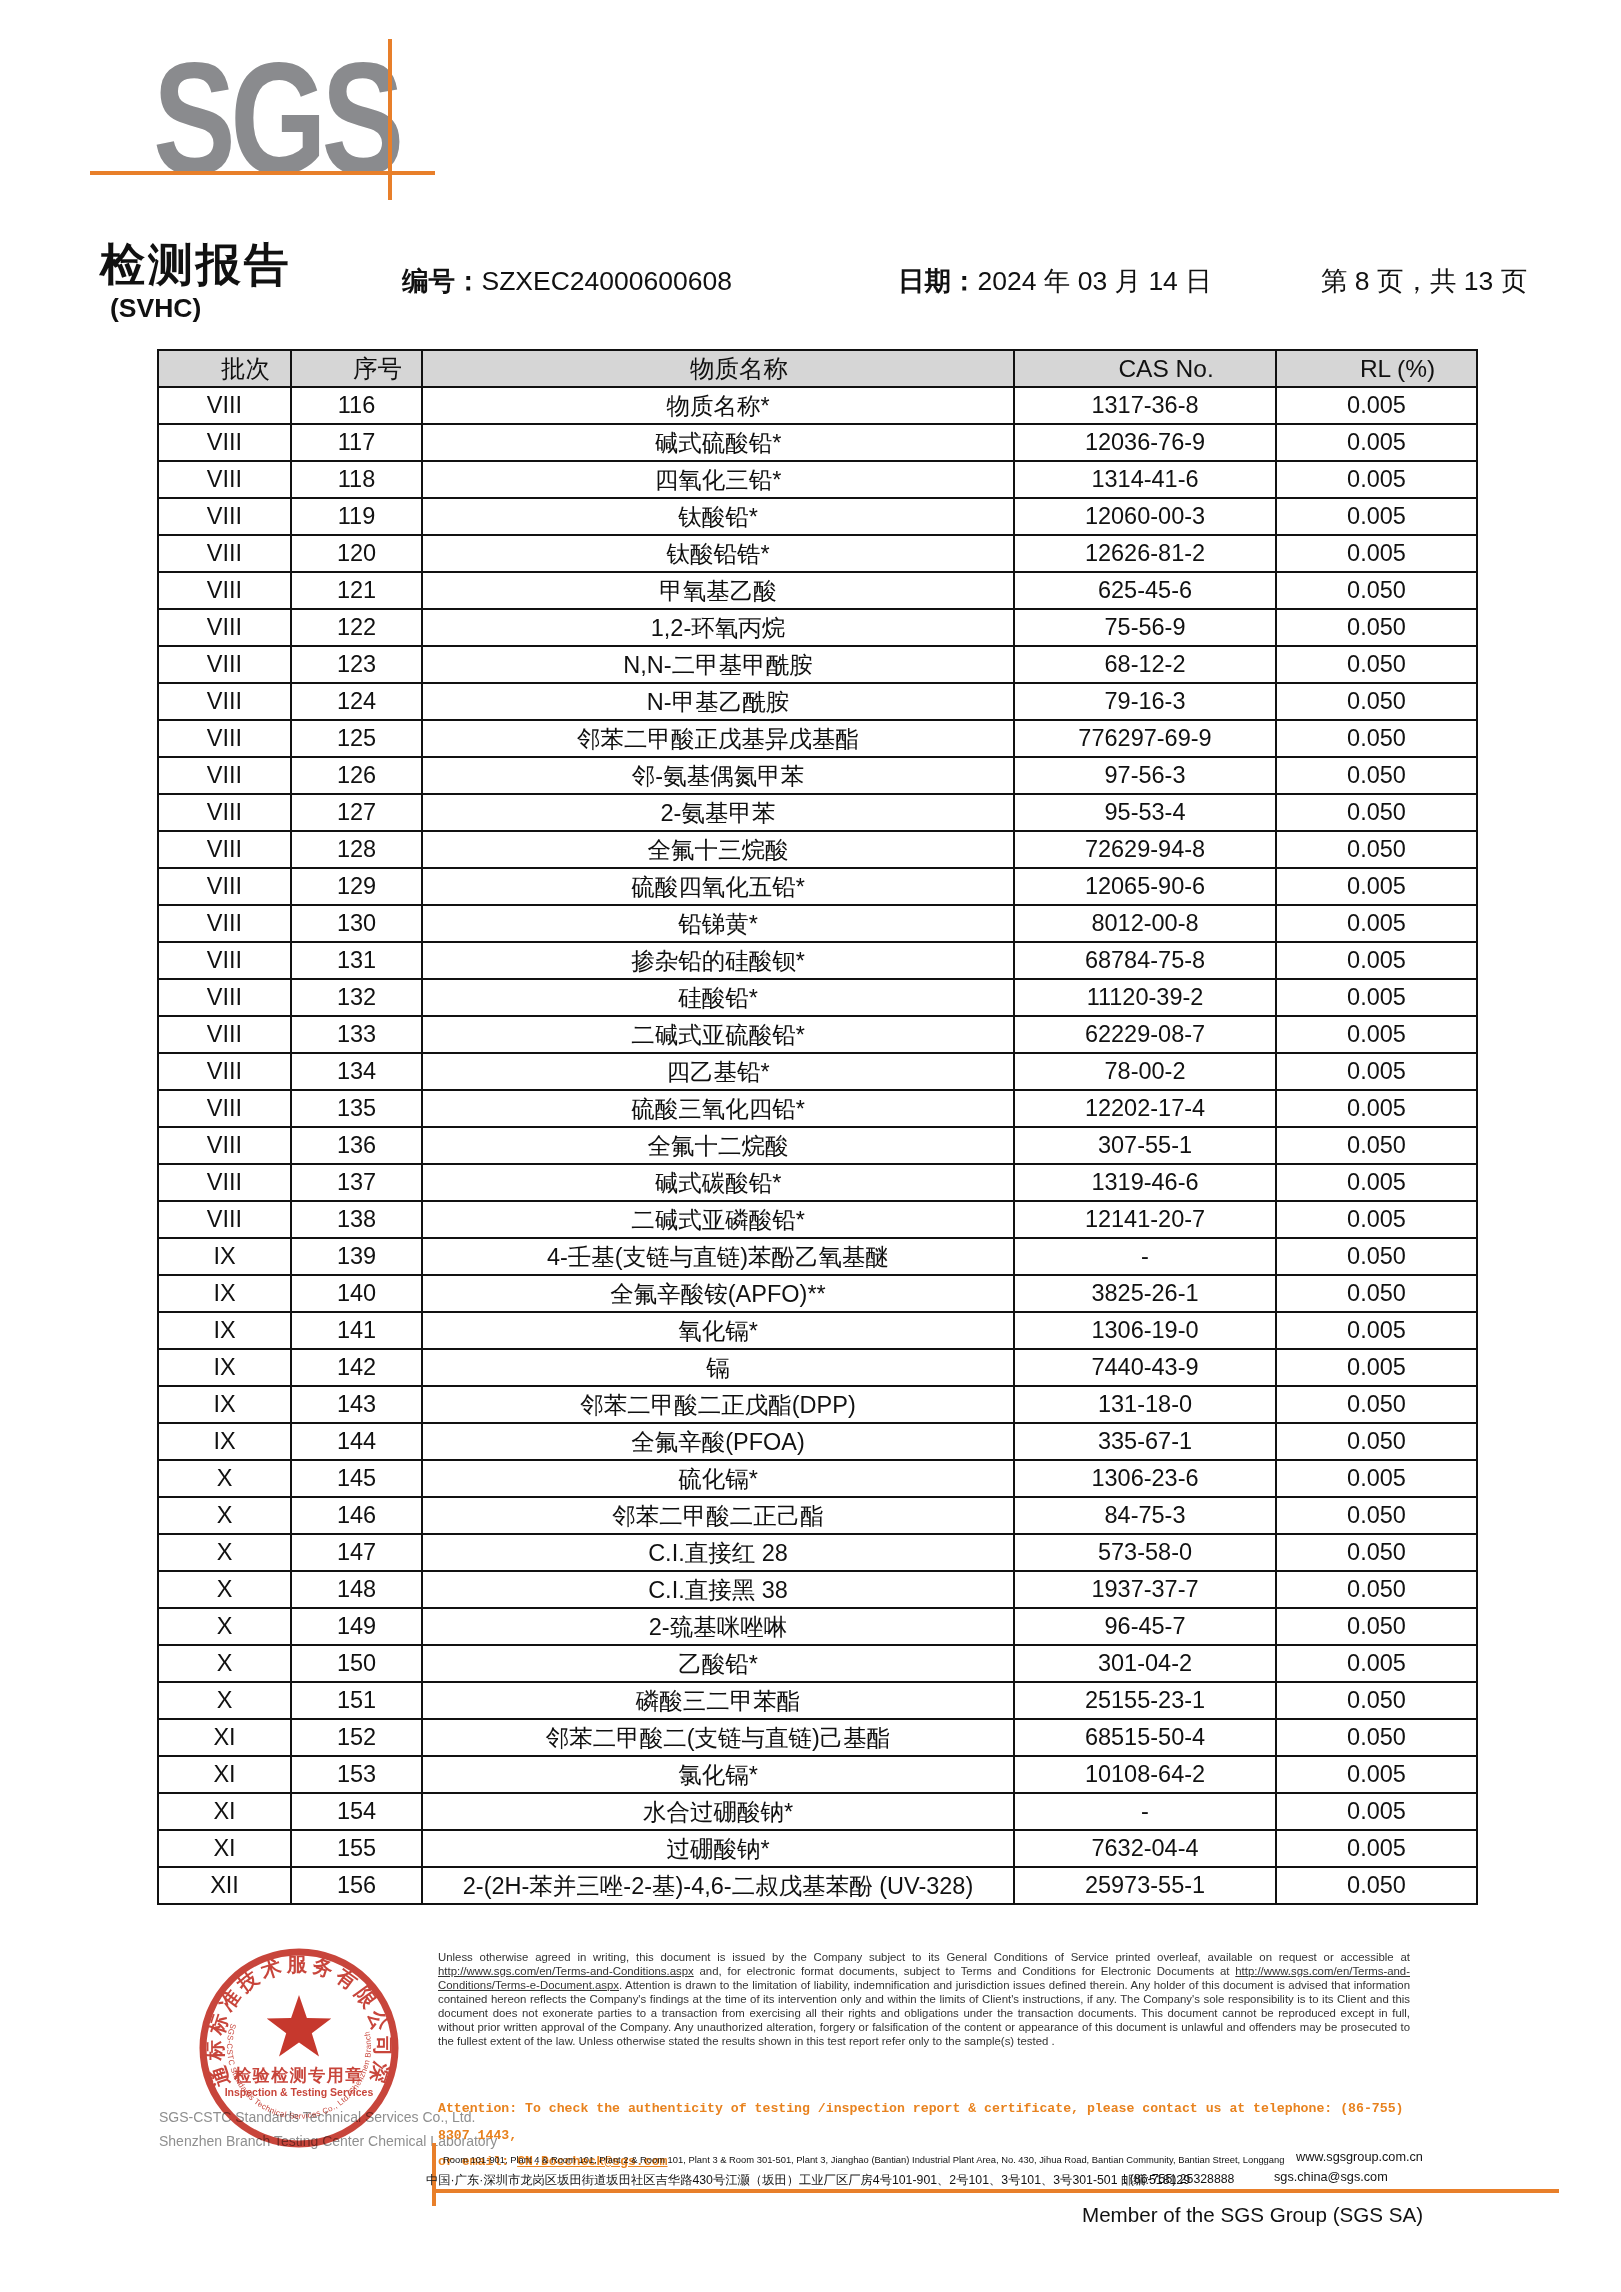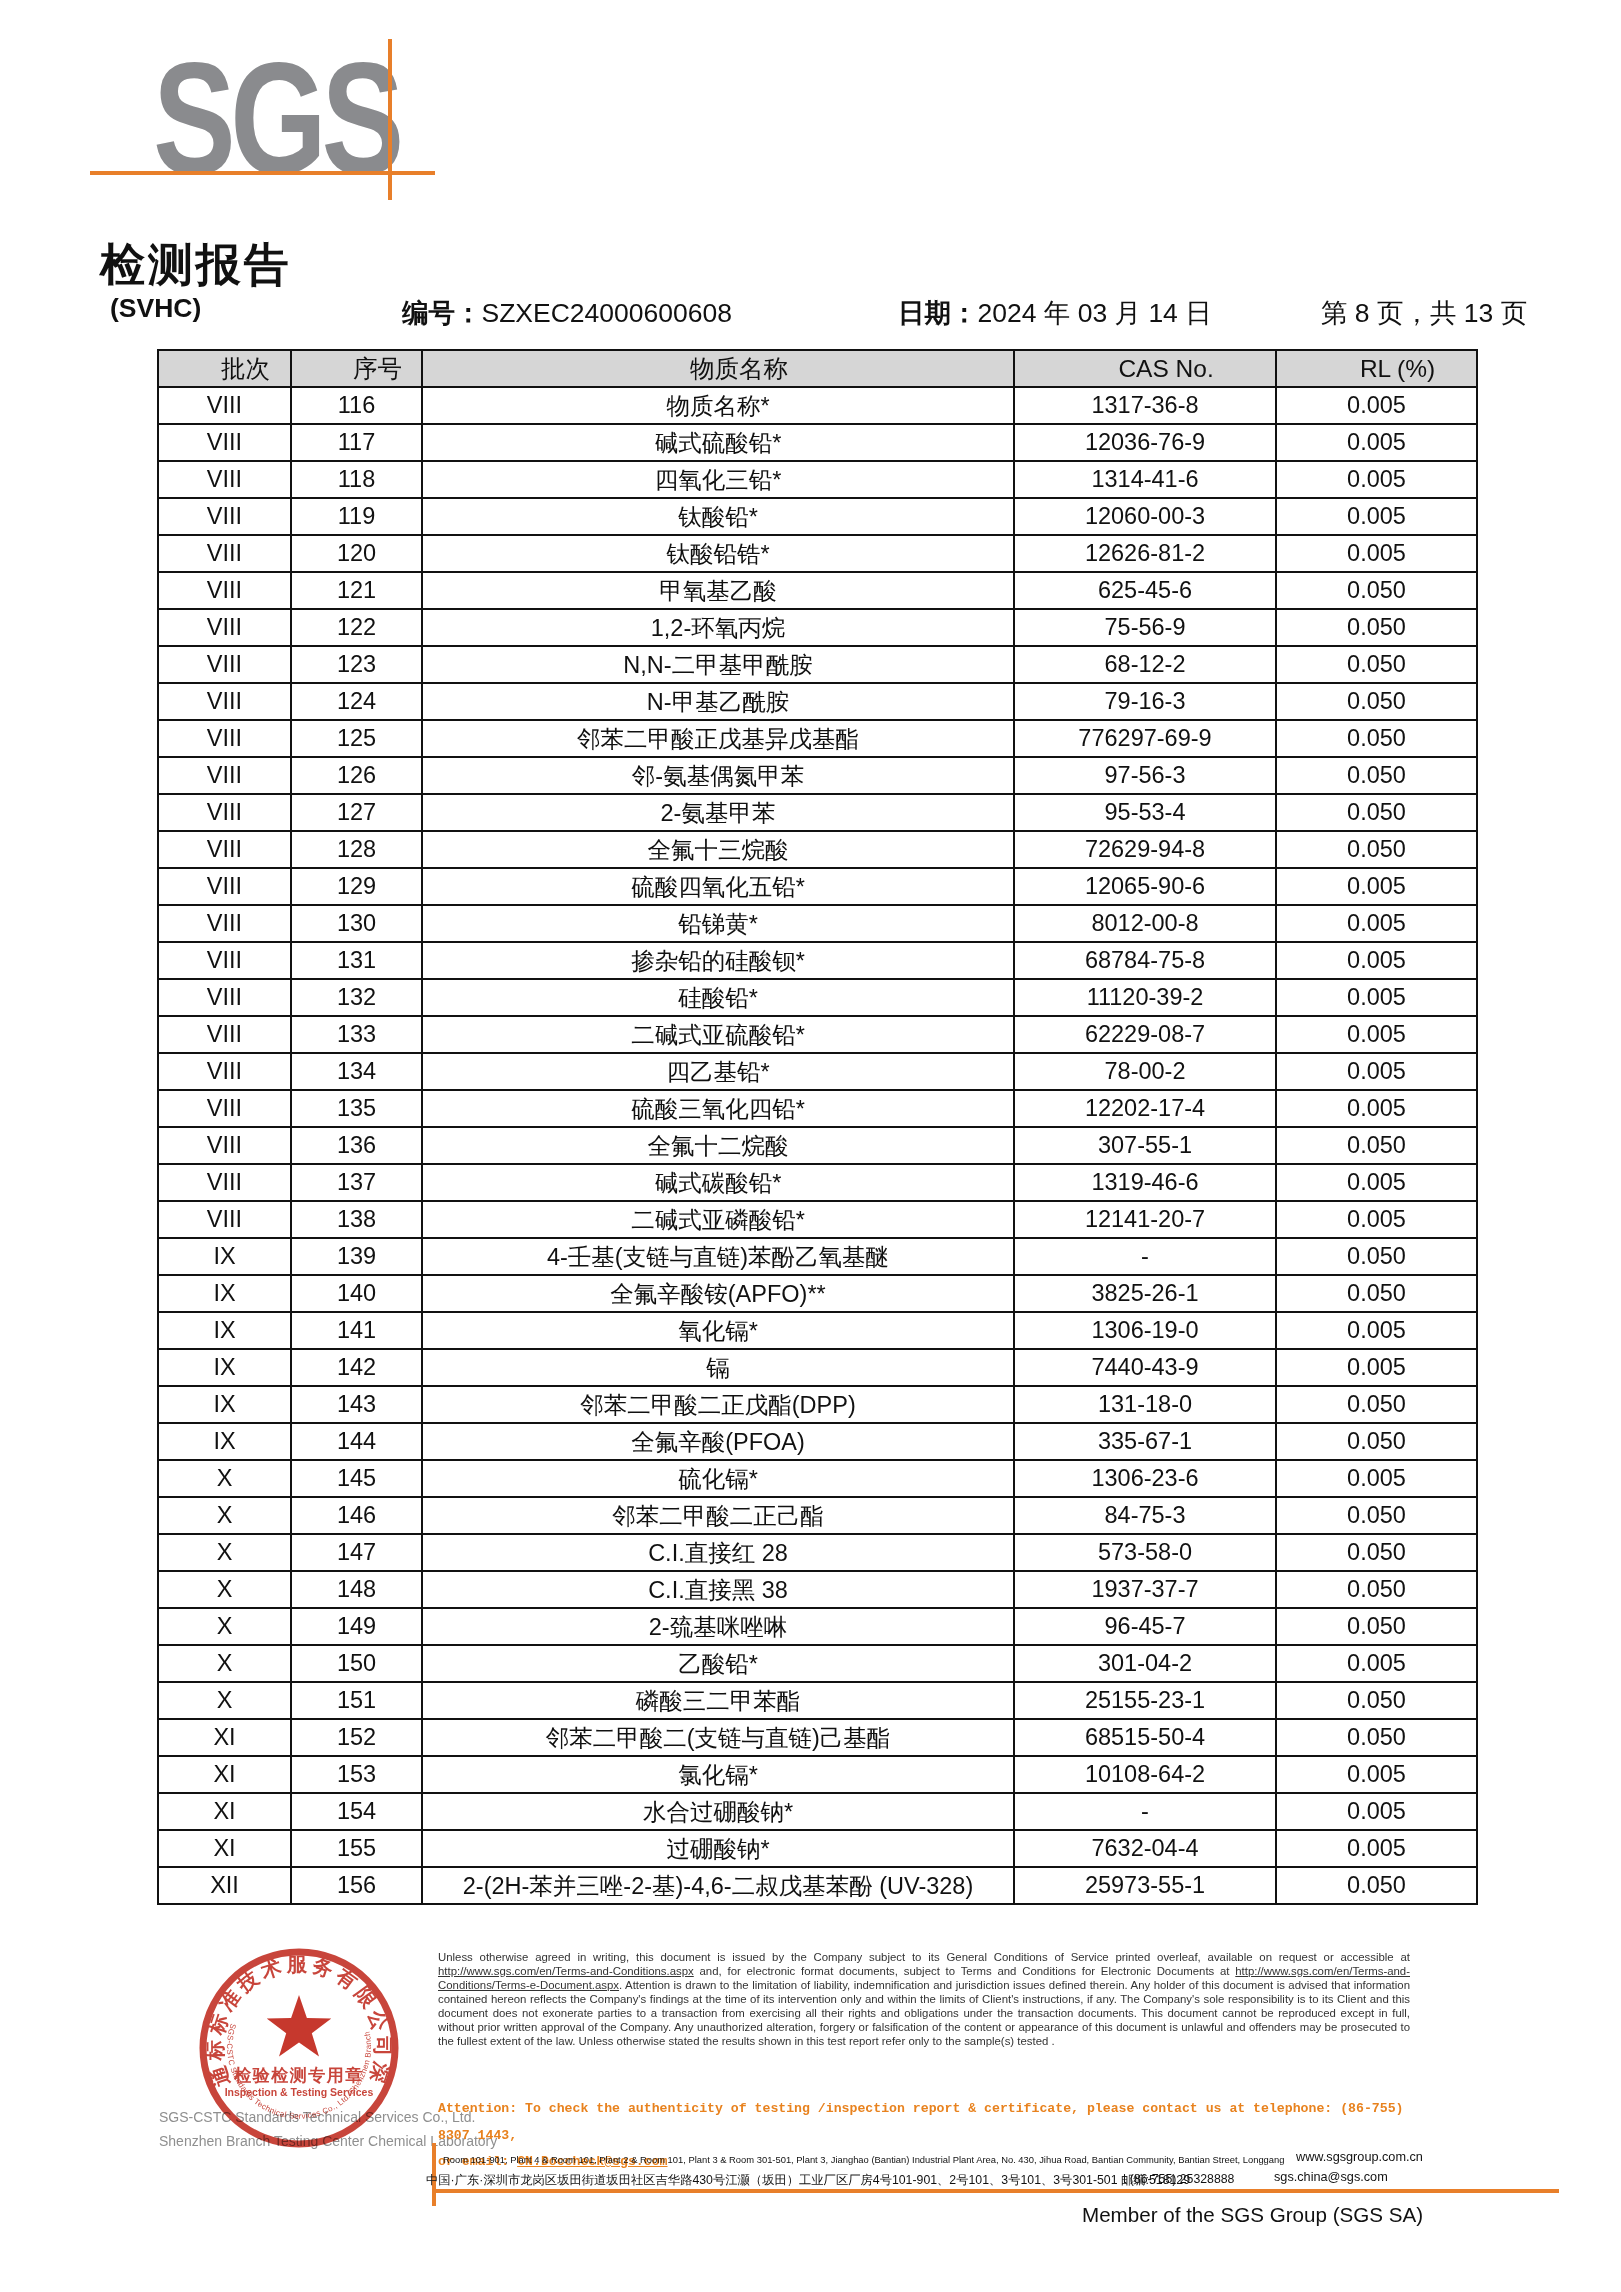--- a/index.html
+++ b/index.html
@@ -9,21 +9,21 @@
   
   .logo-text{position:absolute;left:153px;top:39px;font-size:159px;line-height:1;
              font-weight:700;color:#8a8b8e;letter-spacing:-6.9px;
              transform:scaleX(.78);transform-origin:left top;}
   .logo-hline{position:absolute;left:90px;top:171px;width:345px;height:3.9px;background:#e87f2a;}
   .logo-vline{position:absolute;left:388px;top:39px;width:3.9px;height:161px;background:#e87f2a;}
 
   
   .title{position:absolute;left:100px;top:235px;font-size:45px;font-weight:700;letter-spacing:2.9px;}
   .subtitle{position:absolute;left:98px;top:293px;font-size:26.5px;font-weight:700;letter-spacing:0;margin-left:12px;}
-  .meta{position:absolute;top:263px;font-size:26.5px;white-space:nowrap;margin-top:32px;}
+  .meta{position:absolute;top:263px;font-size:26.5px;white-space:nowrap;}
   .meta b{font-weight:700;}
   .meta-no{left:402px;} .meta-date{left:898px;} .meta-page{left:1321px;}
 
   
   .svhc{position:absolute;left:157px;top:349px;width:1319px;border-collapse:collapse;
         table-layout:fixed;font-size:23.5px;}
   .svhc th,.svhc td{border:2.5px solid #111;text-align:center;vertical-align:middle;
         padding:1px 5.9px;overflow:hidden;}
   .svhc th{background:#d6d6d6;font-weight:400;font-size:24.5px;height:29px;padding-left:48px;}
   .svhc td{height:33px;background:#fff;}

